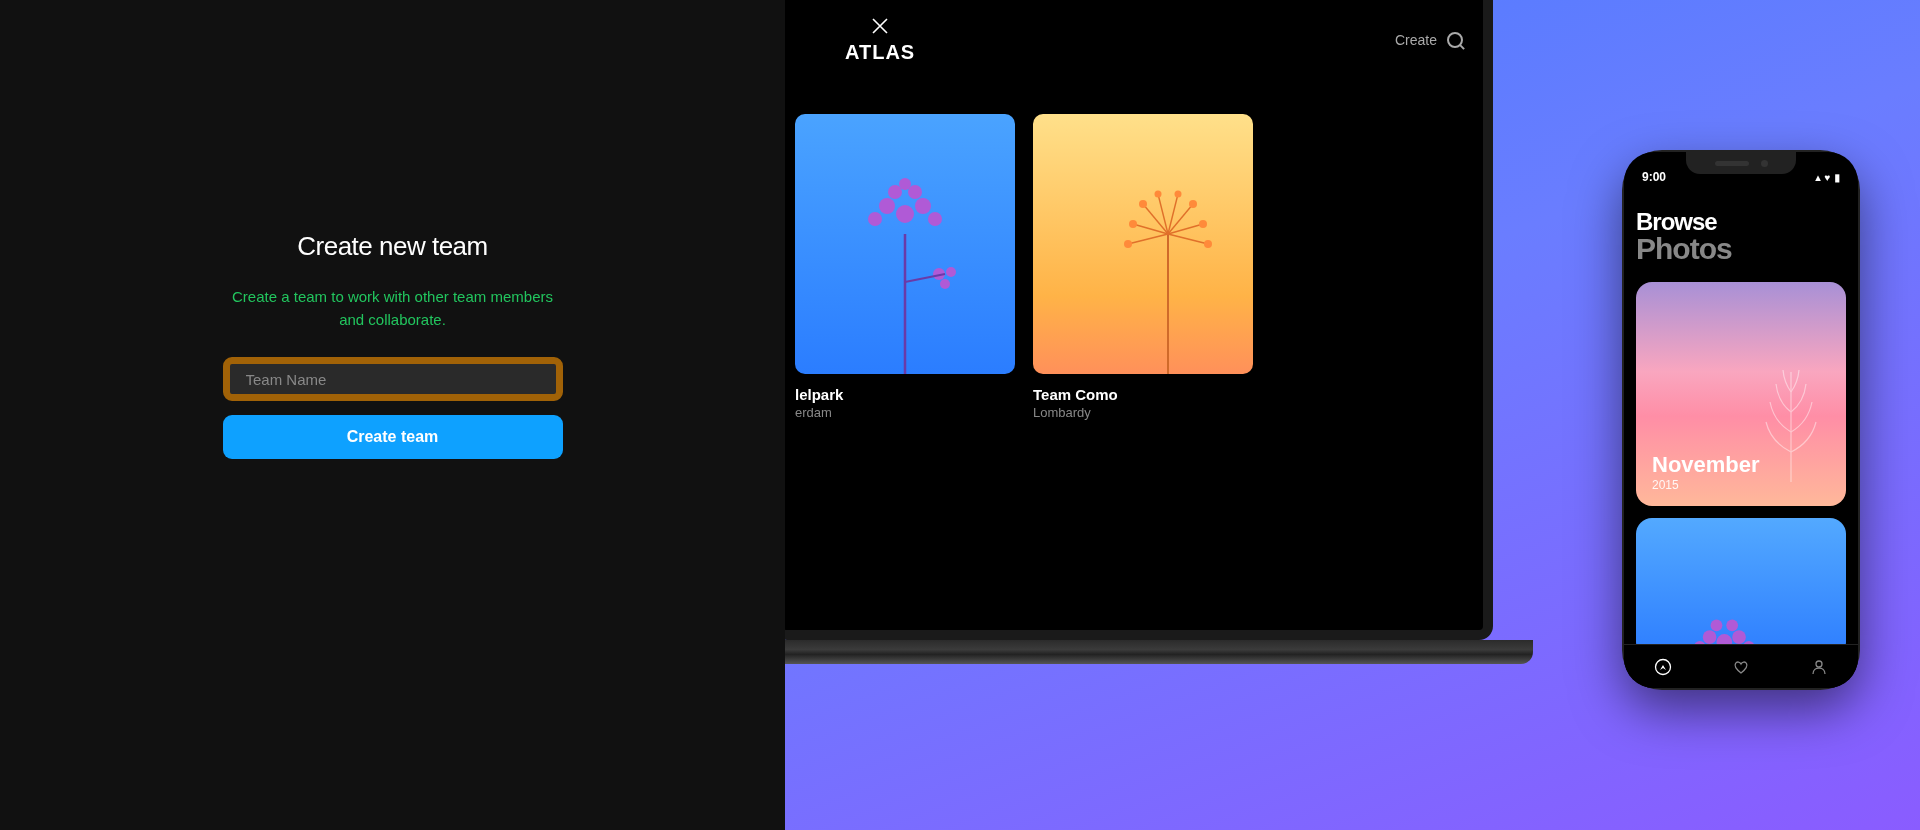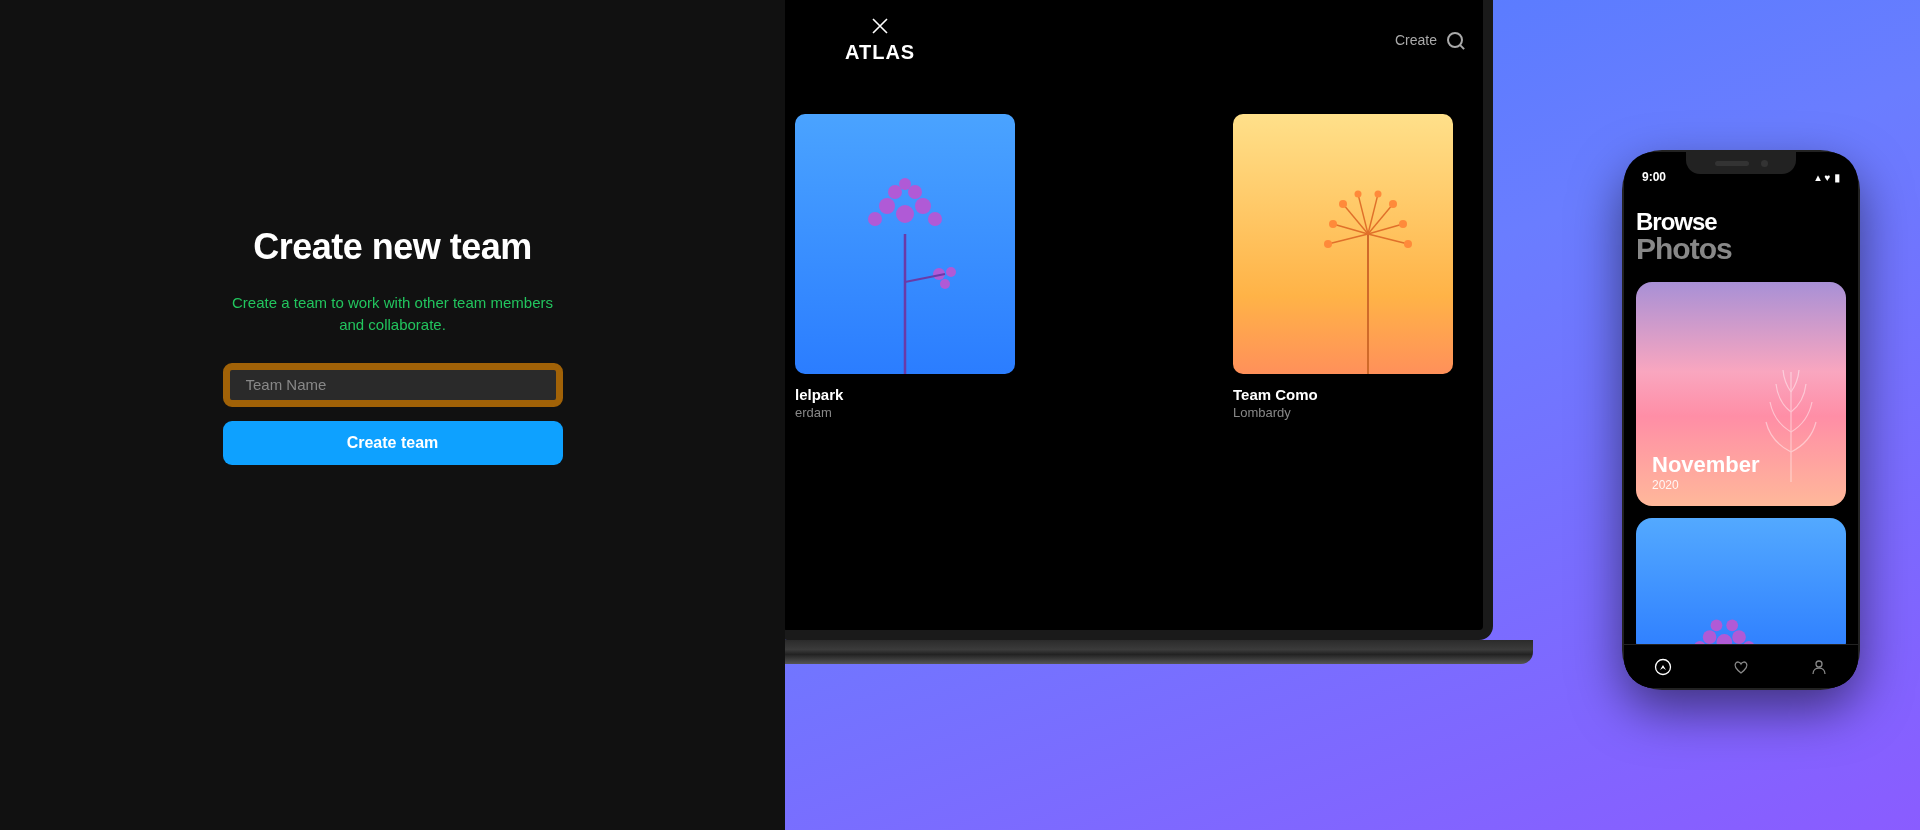--- a/index.html
+++ b/index.html
@@ -22,22 +22,22 @@
     .form-wrap {
       width: 340px;
       display: flex;
       flex-direction: column;
       align-items: center;
       text-align: center;
       transform: translateY(-70px);
     }
     .form-title {
       color: #fff;
-      font-size: 36px;
-      font-weight: 700;
+      font-size: 26px;
+      font-weight: 400;
       margin-bottom: 24px;
       letter-spacing: -0.5px;
     }
     .form-sub {
       color: #22c55e;
       font-size: 15px;
       line-height: 1.5;
       margin-bottom: 26px;
     }
     .input {
@@ -104,21 +104,21 @@
       align-items: flex-start;
       justify-content: space-between;
       margin-bottom: 50px;
     }
     .lap-brand-block { display: flex; flex-direction: column; align-items: center; gap: 0; margin-left: 40px; }
     .x-icon { color: #fff; font-size: 20px; }
     .brand { color: #fff; font-weight: 900; font-size: 20px; letter-spacing: 1px; }
     .search-wrap { display: flex; align-items: center; gap: 10px; color: #aaa; font-size: 14px; margin-right: -10px; margin-top: 16px; }
     .search-icon { width: 16px; height: 16px; border: 2px solid #aaa; border-radius: 50%; position: relative; }
     .search-icon::after { content: ''; position: absolute; width: 6px; height: 2px; background: #aaa; bottom: -2px; right: -4px; transform: rotate(45deg); }
-    .lap-gallery { display: flex; gap: 18px; margin-left: -10px; justify-content: space-between; }
+    .lap-gallery { display: flex; gap: 18px; margin-left: -10px; }
     .lap-card { width: 220px; }
     .lap-img {
       width: 220px;
       height: 260px;
       border-radius: 10px;
       position: relative;
       overflow: hidden;
     }
     .lap-img.blue { background: linear-gradient(180deg, #4aa3ff 0%, #2b7dff 100%); }
     .lap-img.yellow { background: linear-gradient(180deg, #ffe08a 0%, #ffb347 70%, #ff905a 100%); }
@@ -310,21 +310,21 @@
             <path d="M45 70 Q28 60 24 40"></path>
               <path d="M45 70 Q62 60 66 40"></path>
             <path d="M45 50 Q32 40 30 22"></path>
               <path d="M45 50 Q58 40 60 22"></path>
             <path d="M45 30 Q38 20 37 8"></path>
               <path d="M45 30 Q52 20 53 8"></path>
           </g>
         </svg>
         <div class="card-overlay">
           <div class="month">November</div>
-          <div class="year">2020</div>
+          <div class="year">2015</div>
         </div>
       </div>
       <div class="phone-card blue">
         <svg width="100%" height="100%" viewBox="0 0 214 140">
           <g fill="#b05ad6">
             <circle cx="90" cy="125" r="8"></circle>
               <circle cx="75" cy="120" r="7"></circle>
               <circle cx="105" cy="120" r="7"></circle>
             <circle cx="82" cy="108" r="6"></circle>
               <circle cx="98" cy="108" r="6"></circle>

